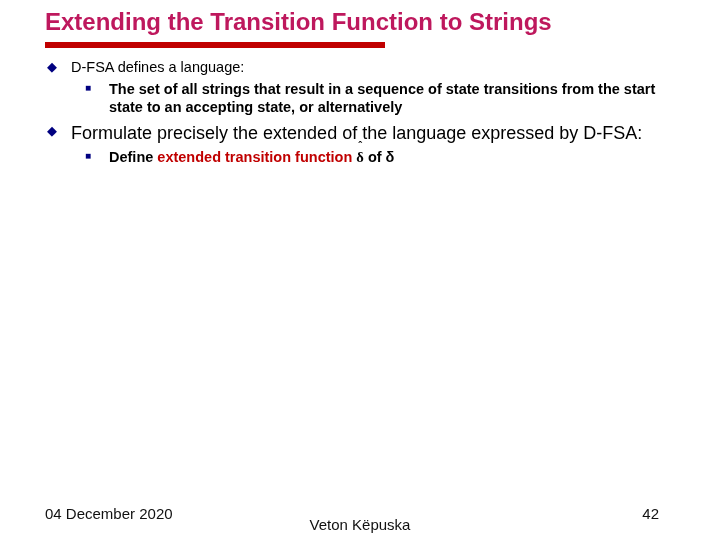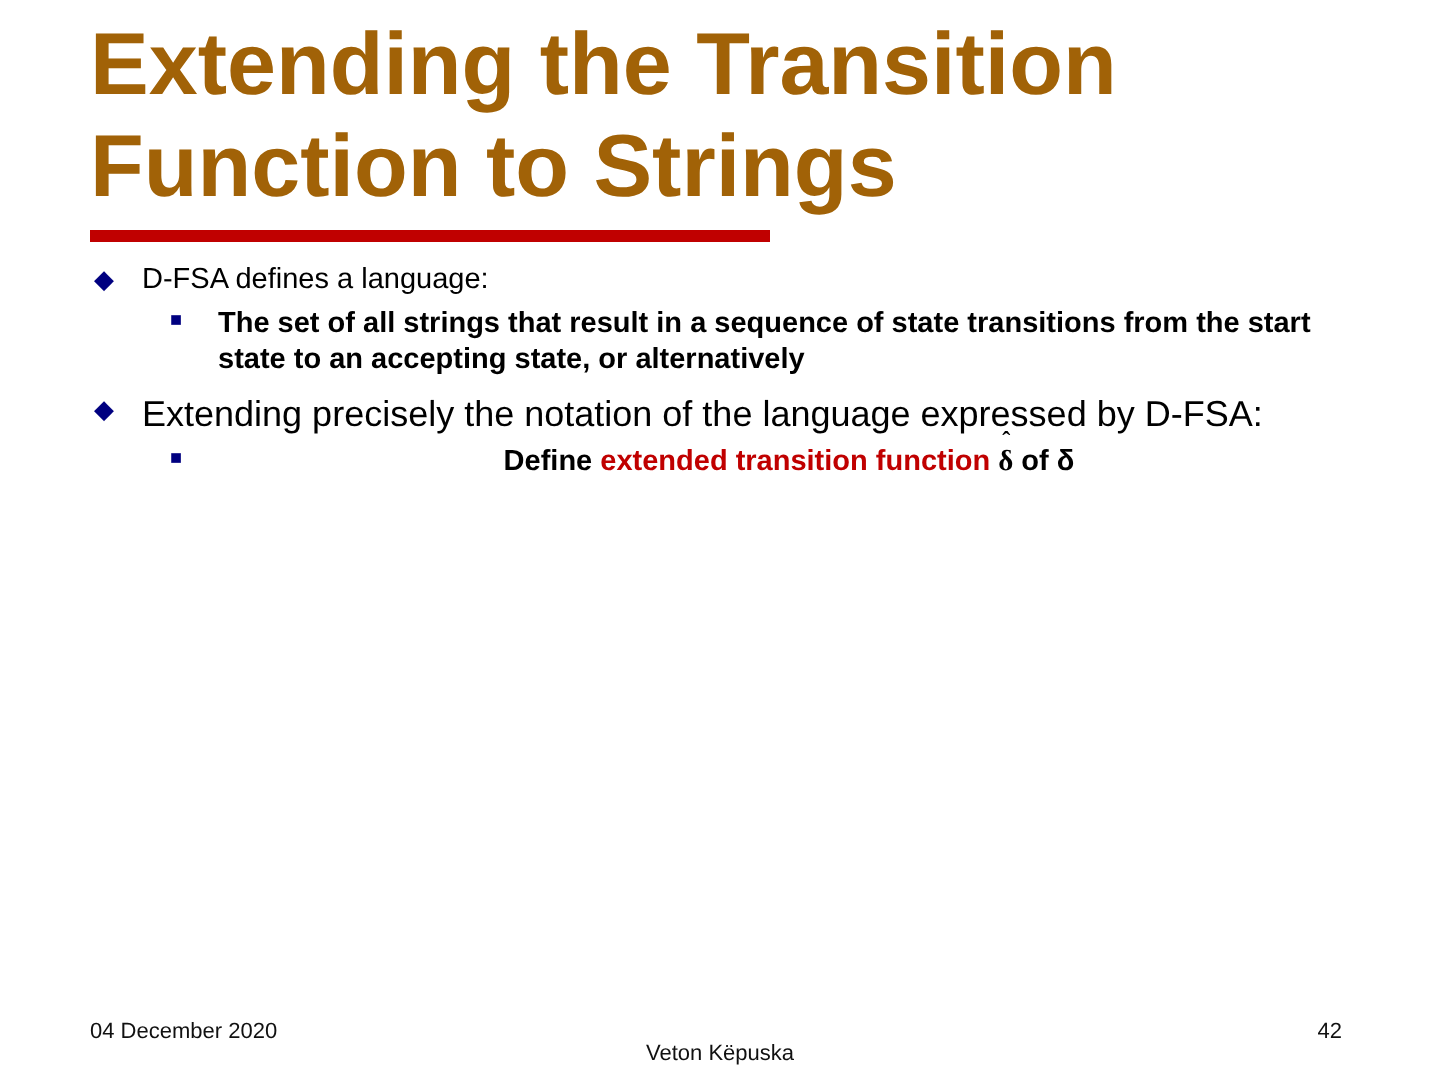--- a/index.html
+++ b/index.html
@@ -9,22 +9,22 @@
     height: 540px;
     font-family: Verdana, Arial, sans-serif;
     background: #fff;
     position: relative;
     box-sizing: border-box;
   }
   .slide {
     padding: 8px 40px 0 45px;
   }
   .title {
-    font-size: 44px;
-    color: #a16207;
+    font-size: 24px;
+    color: #be185d;
     font-family: Verdana, Arial, sans-serif;
     margin: 0 0 6px 0;
     line-height: 1.15;
   }
   .rule {
     height: 6px;
     background: #c00000;
     width: 340px;
     margin-bottom: 4px;
   }
@@ -74,32 +74,32 @@
     font-size: 18px;
   }
   .hl {
     color: #c00000;
   }
   .footer {
     position: absolute;
     bottom: 18px;
     left: 45px;
     right: 45px;
-    font-size: 11px;
+    font-size: 15px;
     color: #111;
   }
   .footer .center {
     position: absolute;
     left: 50%;
     transform: translateX(-50%);
     margin-top: 11px;
   }
   .footer .right {
     position: absolute;
-    right: 4px;
+    right: 16px;
   }
   .delta-hat {
     position: relative;
     display: inline-block;
     font-family: 'Times New Roman', serif;
   }
   .delta-hat .hat {
     position: absolute;
     top: -9px;
     left: 2px;
@@ -115,22 +115,22 @@
 
   <div class="body">
     <ul class="lvl1">
       <li>
         <span>D-FSA defines a language:</span>
         <ul class="lvl2">
           <li>The set of all strings that result in a sequence of state transitions from the start state to an accepting state, or alternatively</li>
         </ul>
       </li>
       <li class="big">
-        <span>Extending precisely the notation of the language expressed by D-FSA:</span>
-        <ul class="lvl2" style="font-size:14.5px;text-align:center;">
+        <span>Formulate precisely the extended of the language expressed by D-FSA:</span>
+        <ul class="lvl2" style="font-size:14.5px;">
           <li>
             <span>Define </span><span class="hl">extended transition function</span>
             <span class="delta-hat"><span class="hat">ˆ</span>δ</span><span> of δ</span>
           </li>
         </ul>
       </li>
     </ul>
   </div>
 </div>
 

